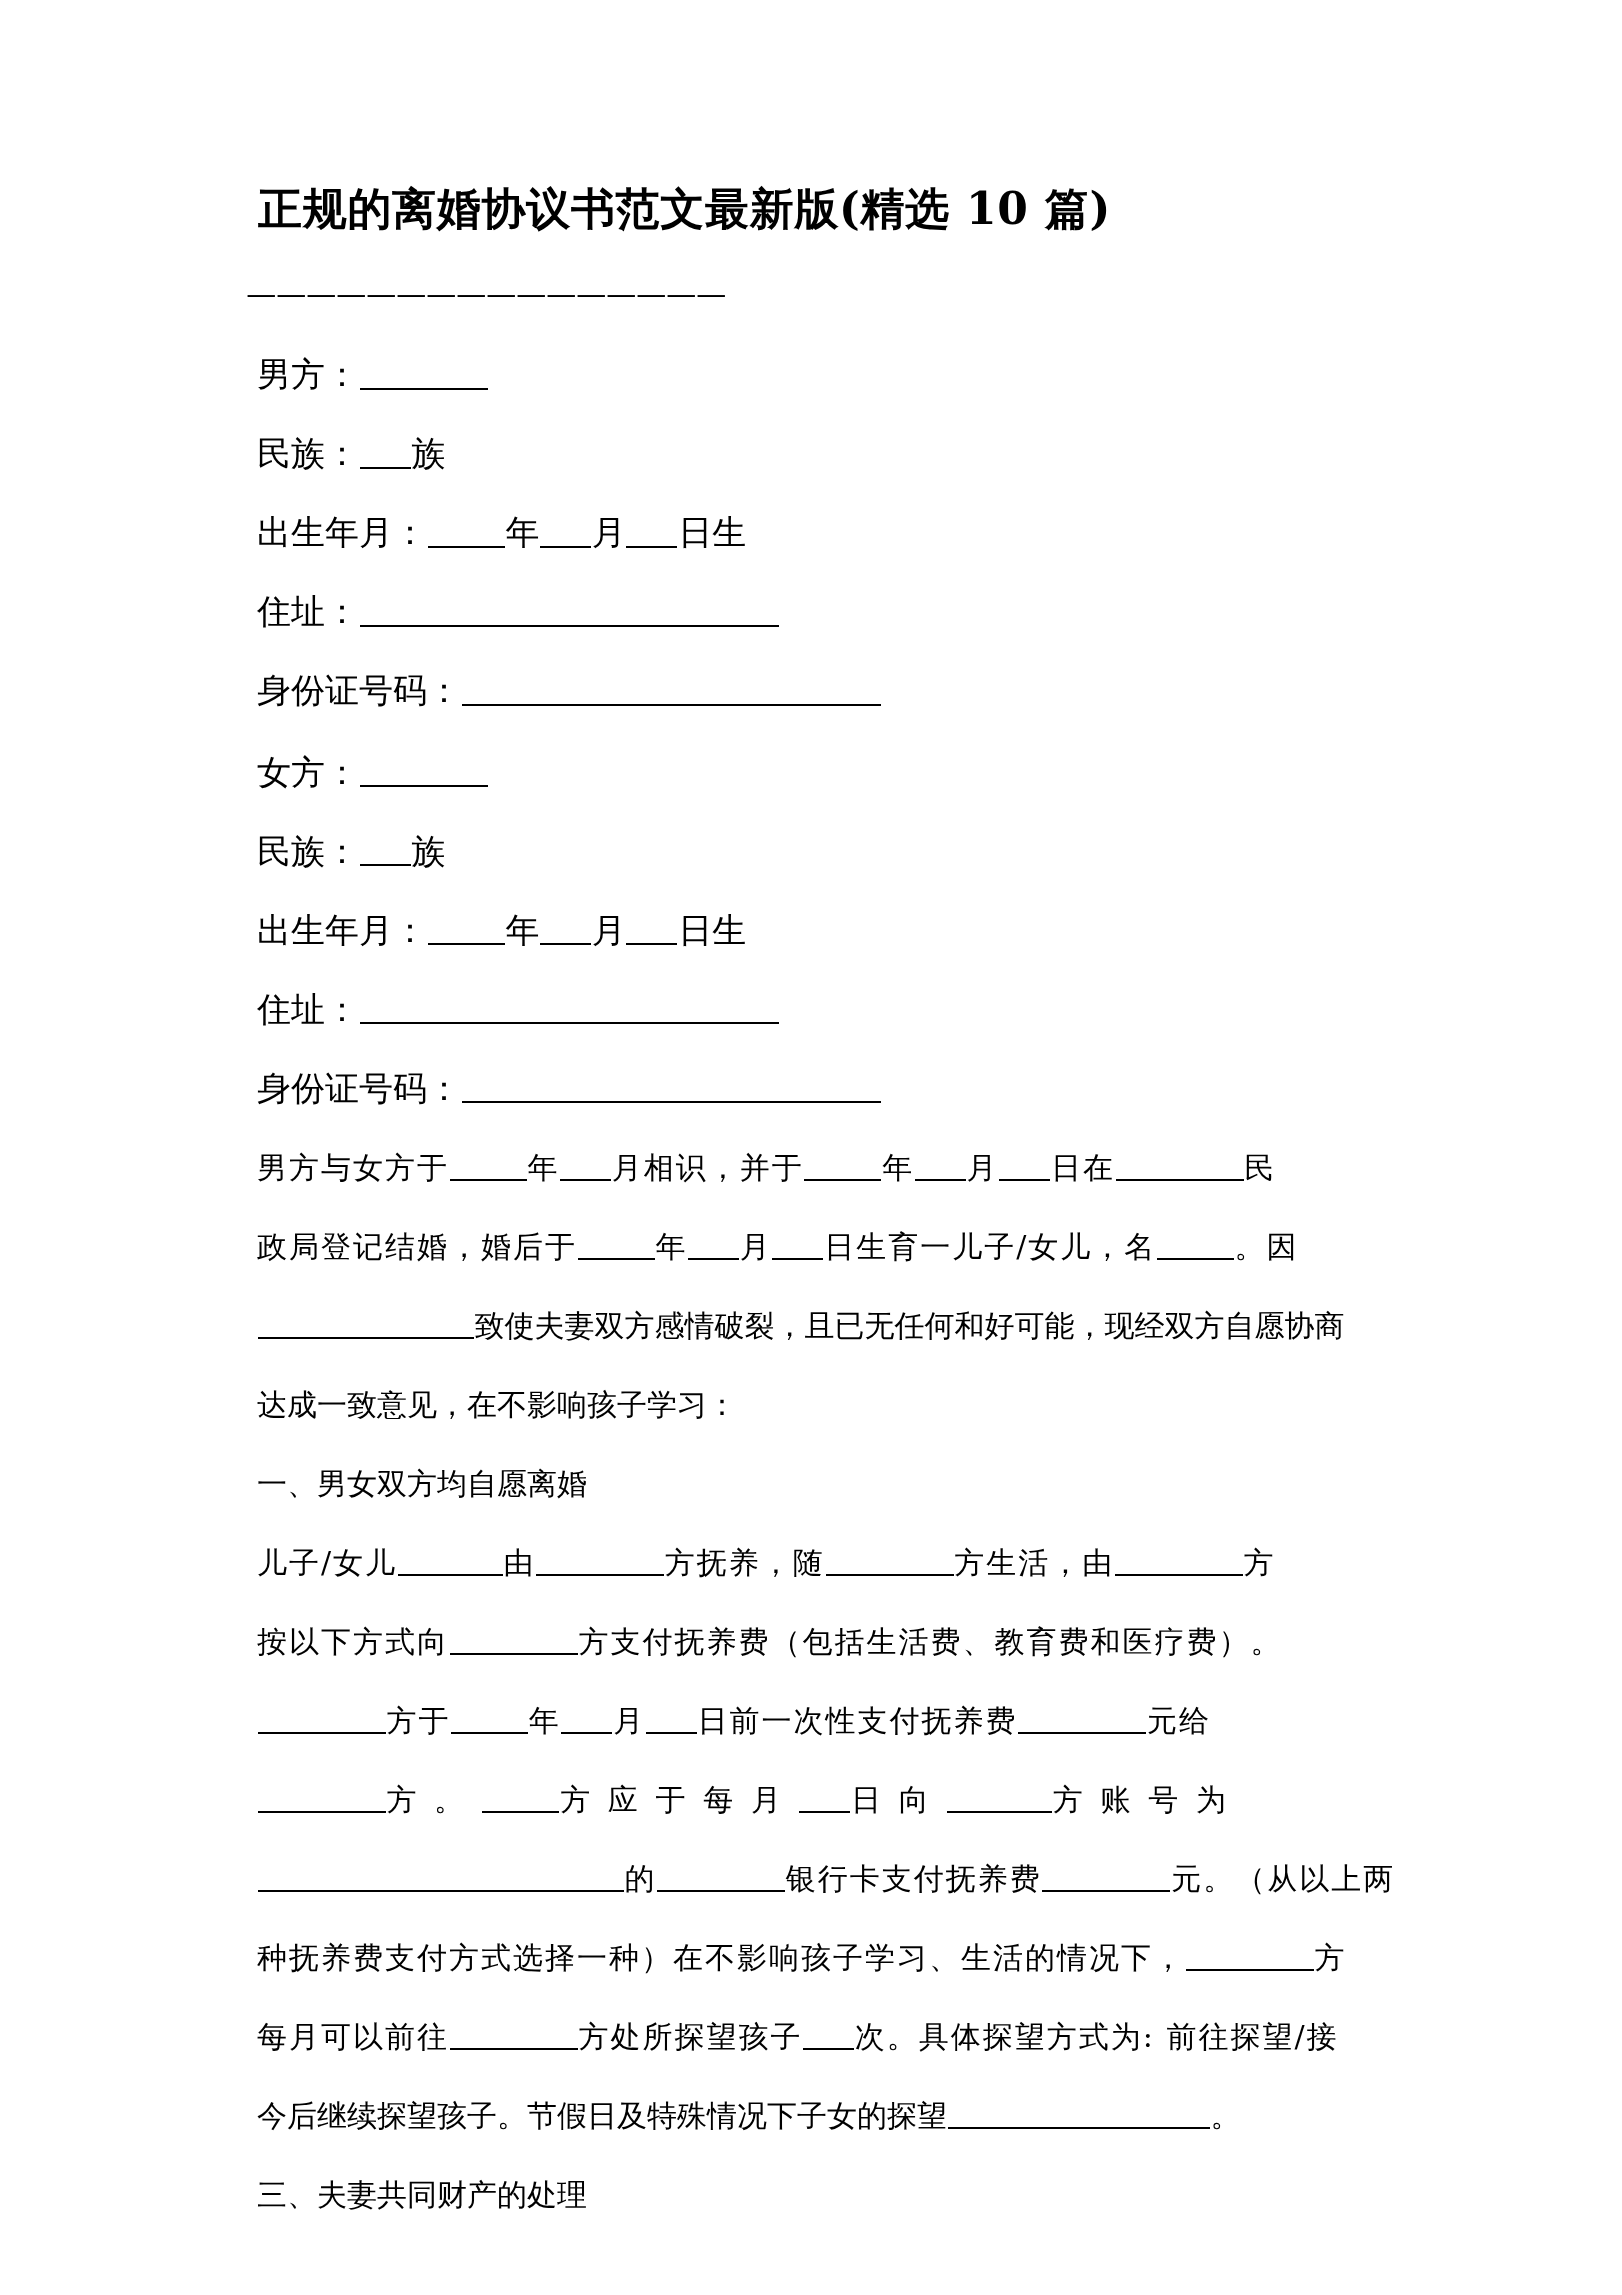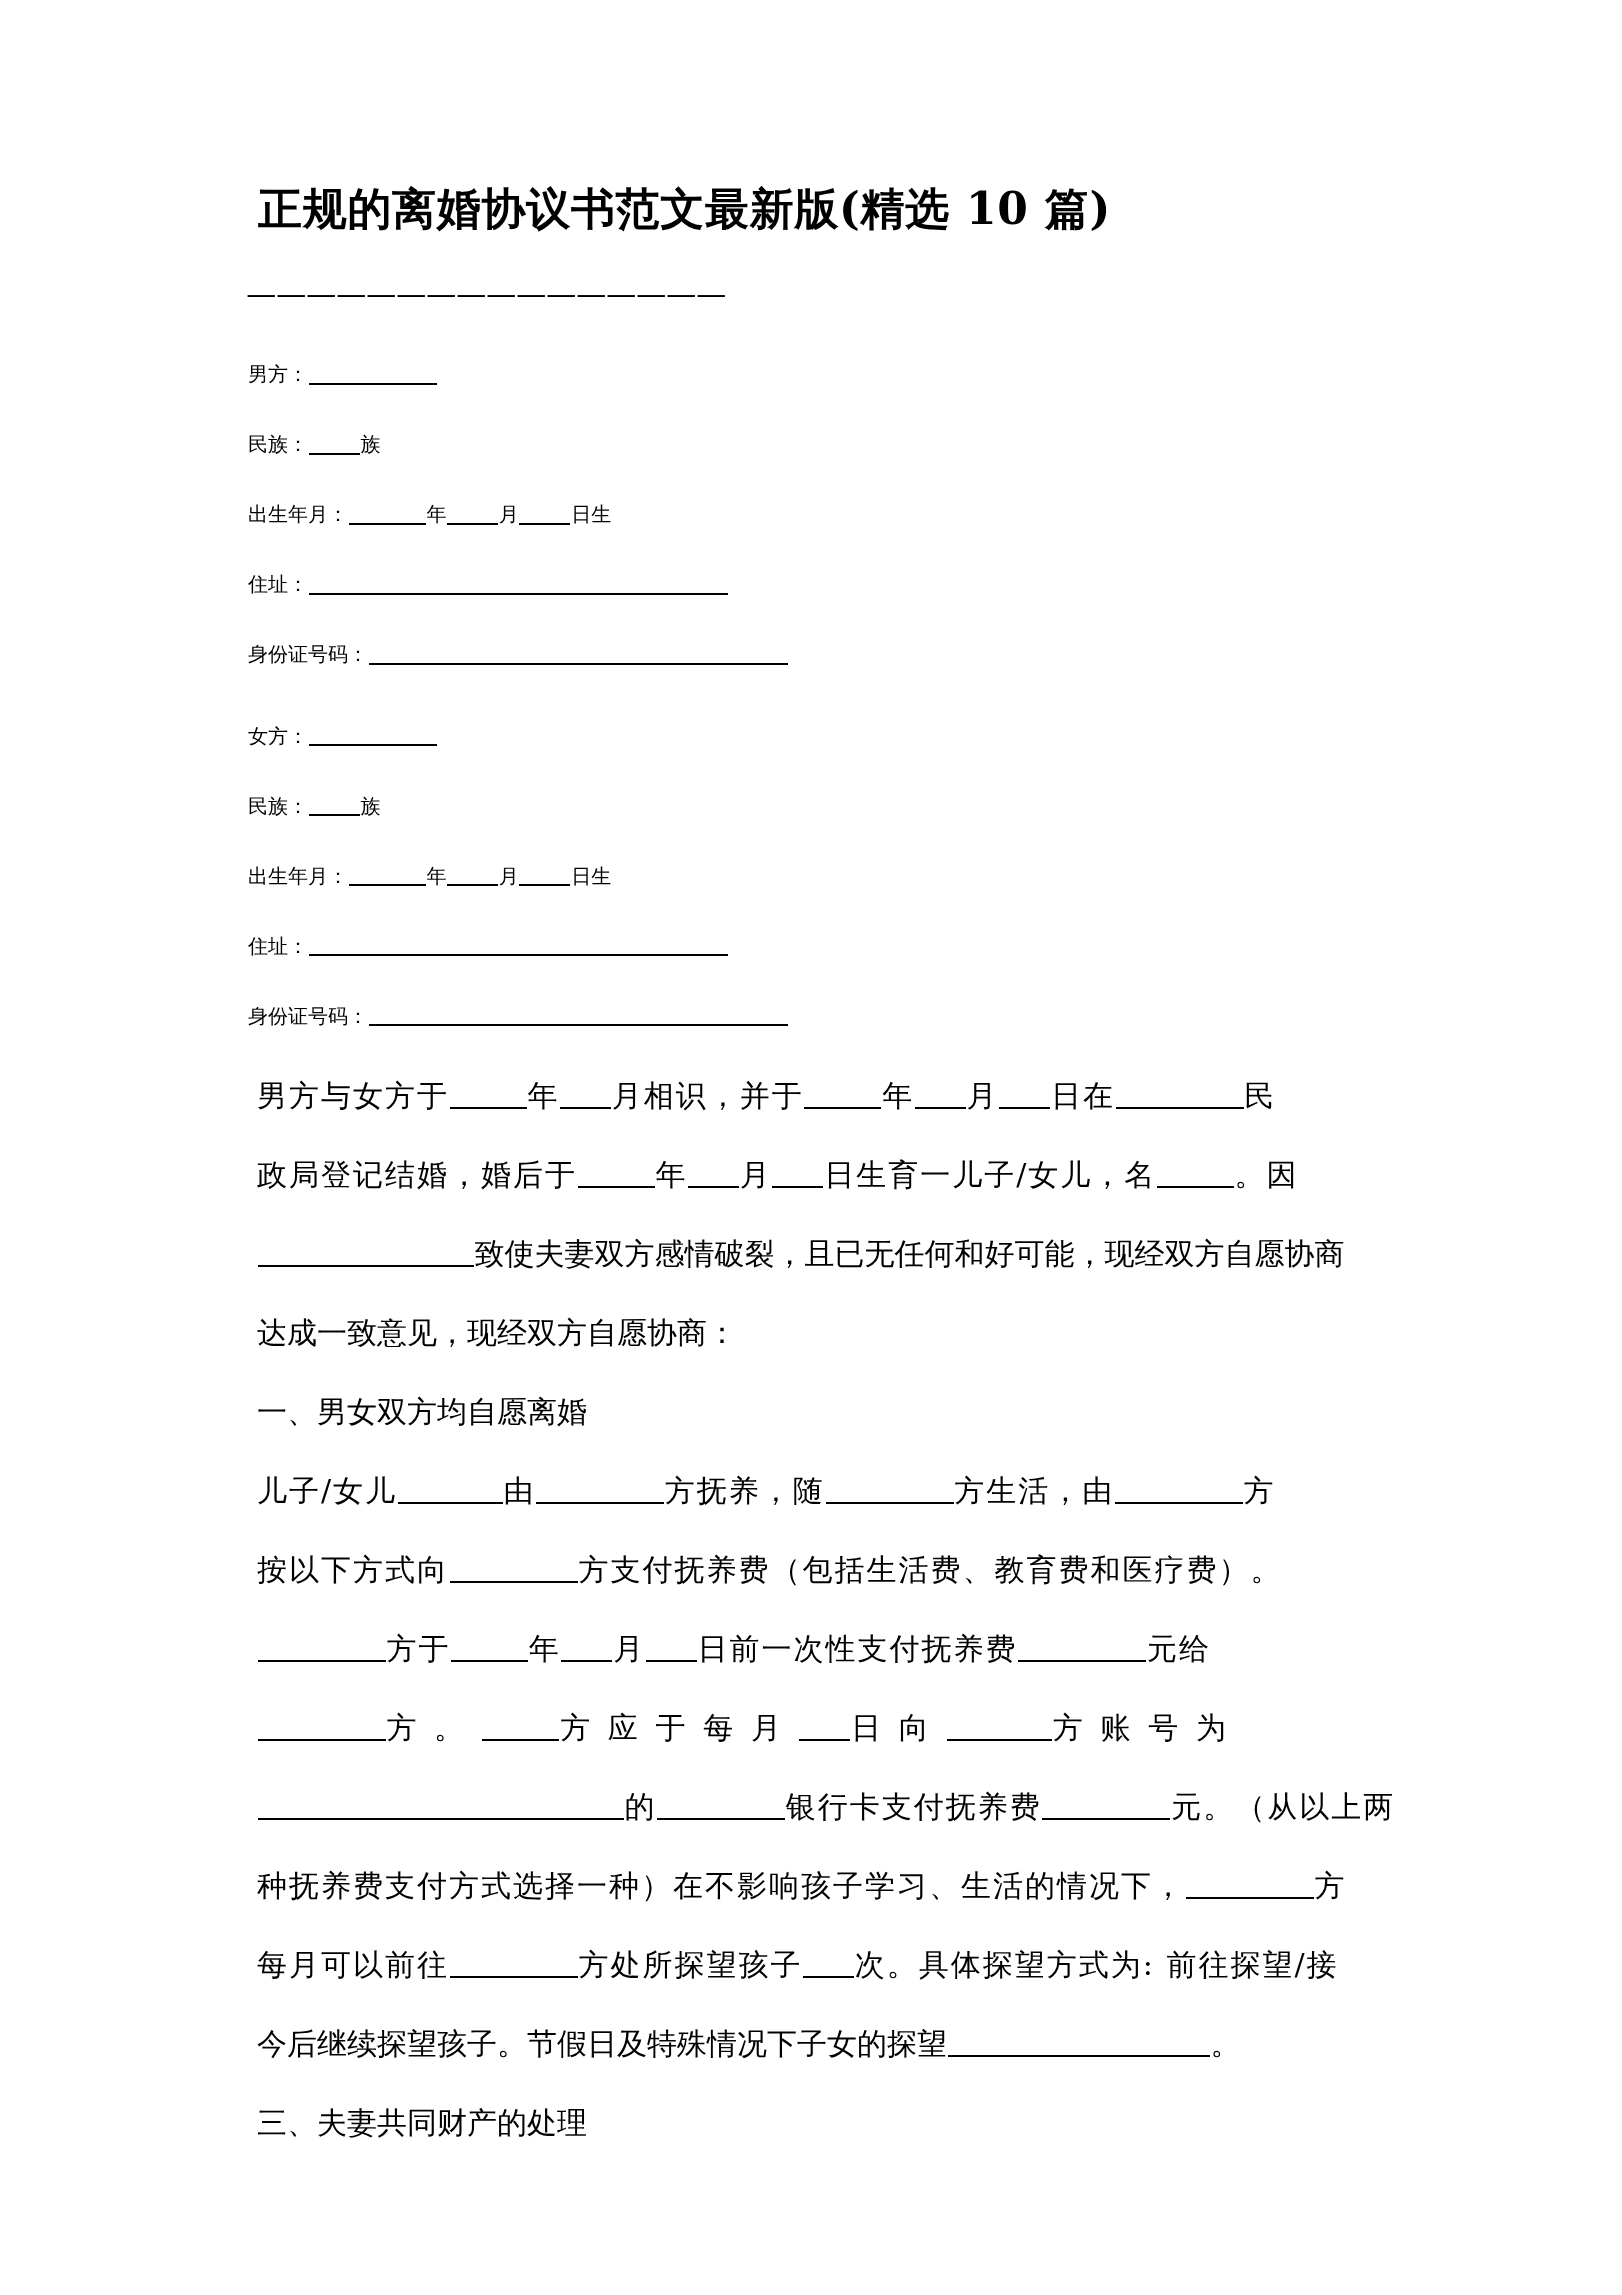--- a/index.html
+++ b/index.html
@@ -50,24 +50,24 @@
     font-size: 30px;
     line-height: 63px;
     letter-spacing: 0px;
     white-space: nowrap;
     margin: 22px 0 0 5.2px;
     font-family: "DejaVu Serif", "Liberation Serif", serif;
   }
 
   
   .line {
-    font-size: 20px;
-    line-height: 63px;
-    white-space: nowrap;
-    margin: 7px;
+    font-size: 34px;
+    line-height: 63px;
+    white-space: nowrap;
+    margin: 16px;
     padding: 0;
   }
 
   
   .party-block { margin-top: 18.3px; }
   .body-block  { margin-top: 14.4px; }
 
   
   .pline {
     font-size: 30px;
@@ -162,21 +162,21 @@
 
       <div class="pline spread-sm">
         <span>政局登记结婚，婚后于</span><span class="blank b-m"></span><span>年</span><span class="blank b-s"></span><span>月</span><span class="blank b-s"></span><span>日生育一儿子/女儿，名</span><span class="blank b-m"></span><span>。因</span>
       </div>
 
       <div class="pline">
         <span class="blank b-3xl"></span><span>致使夫妻双方感情破裂，且已无任何和好可能，现经双方自愿协商</span>
       </div>
 
       <div class="pline">
-        <span>达成一致意见，现经双方自愿协商：</span>
+        <span>达成一致意见，在不影响孩子学习：</span>
       </div>
     </div>
 
     <div class="pline">
       <span>一、</span><span>男女双方均自愿离婚</span>
     </div>
 
 
     <div>
 

